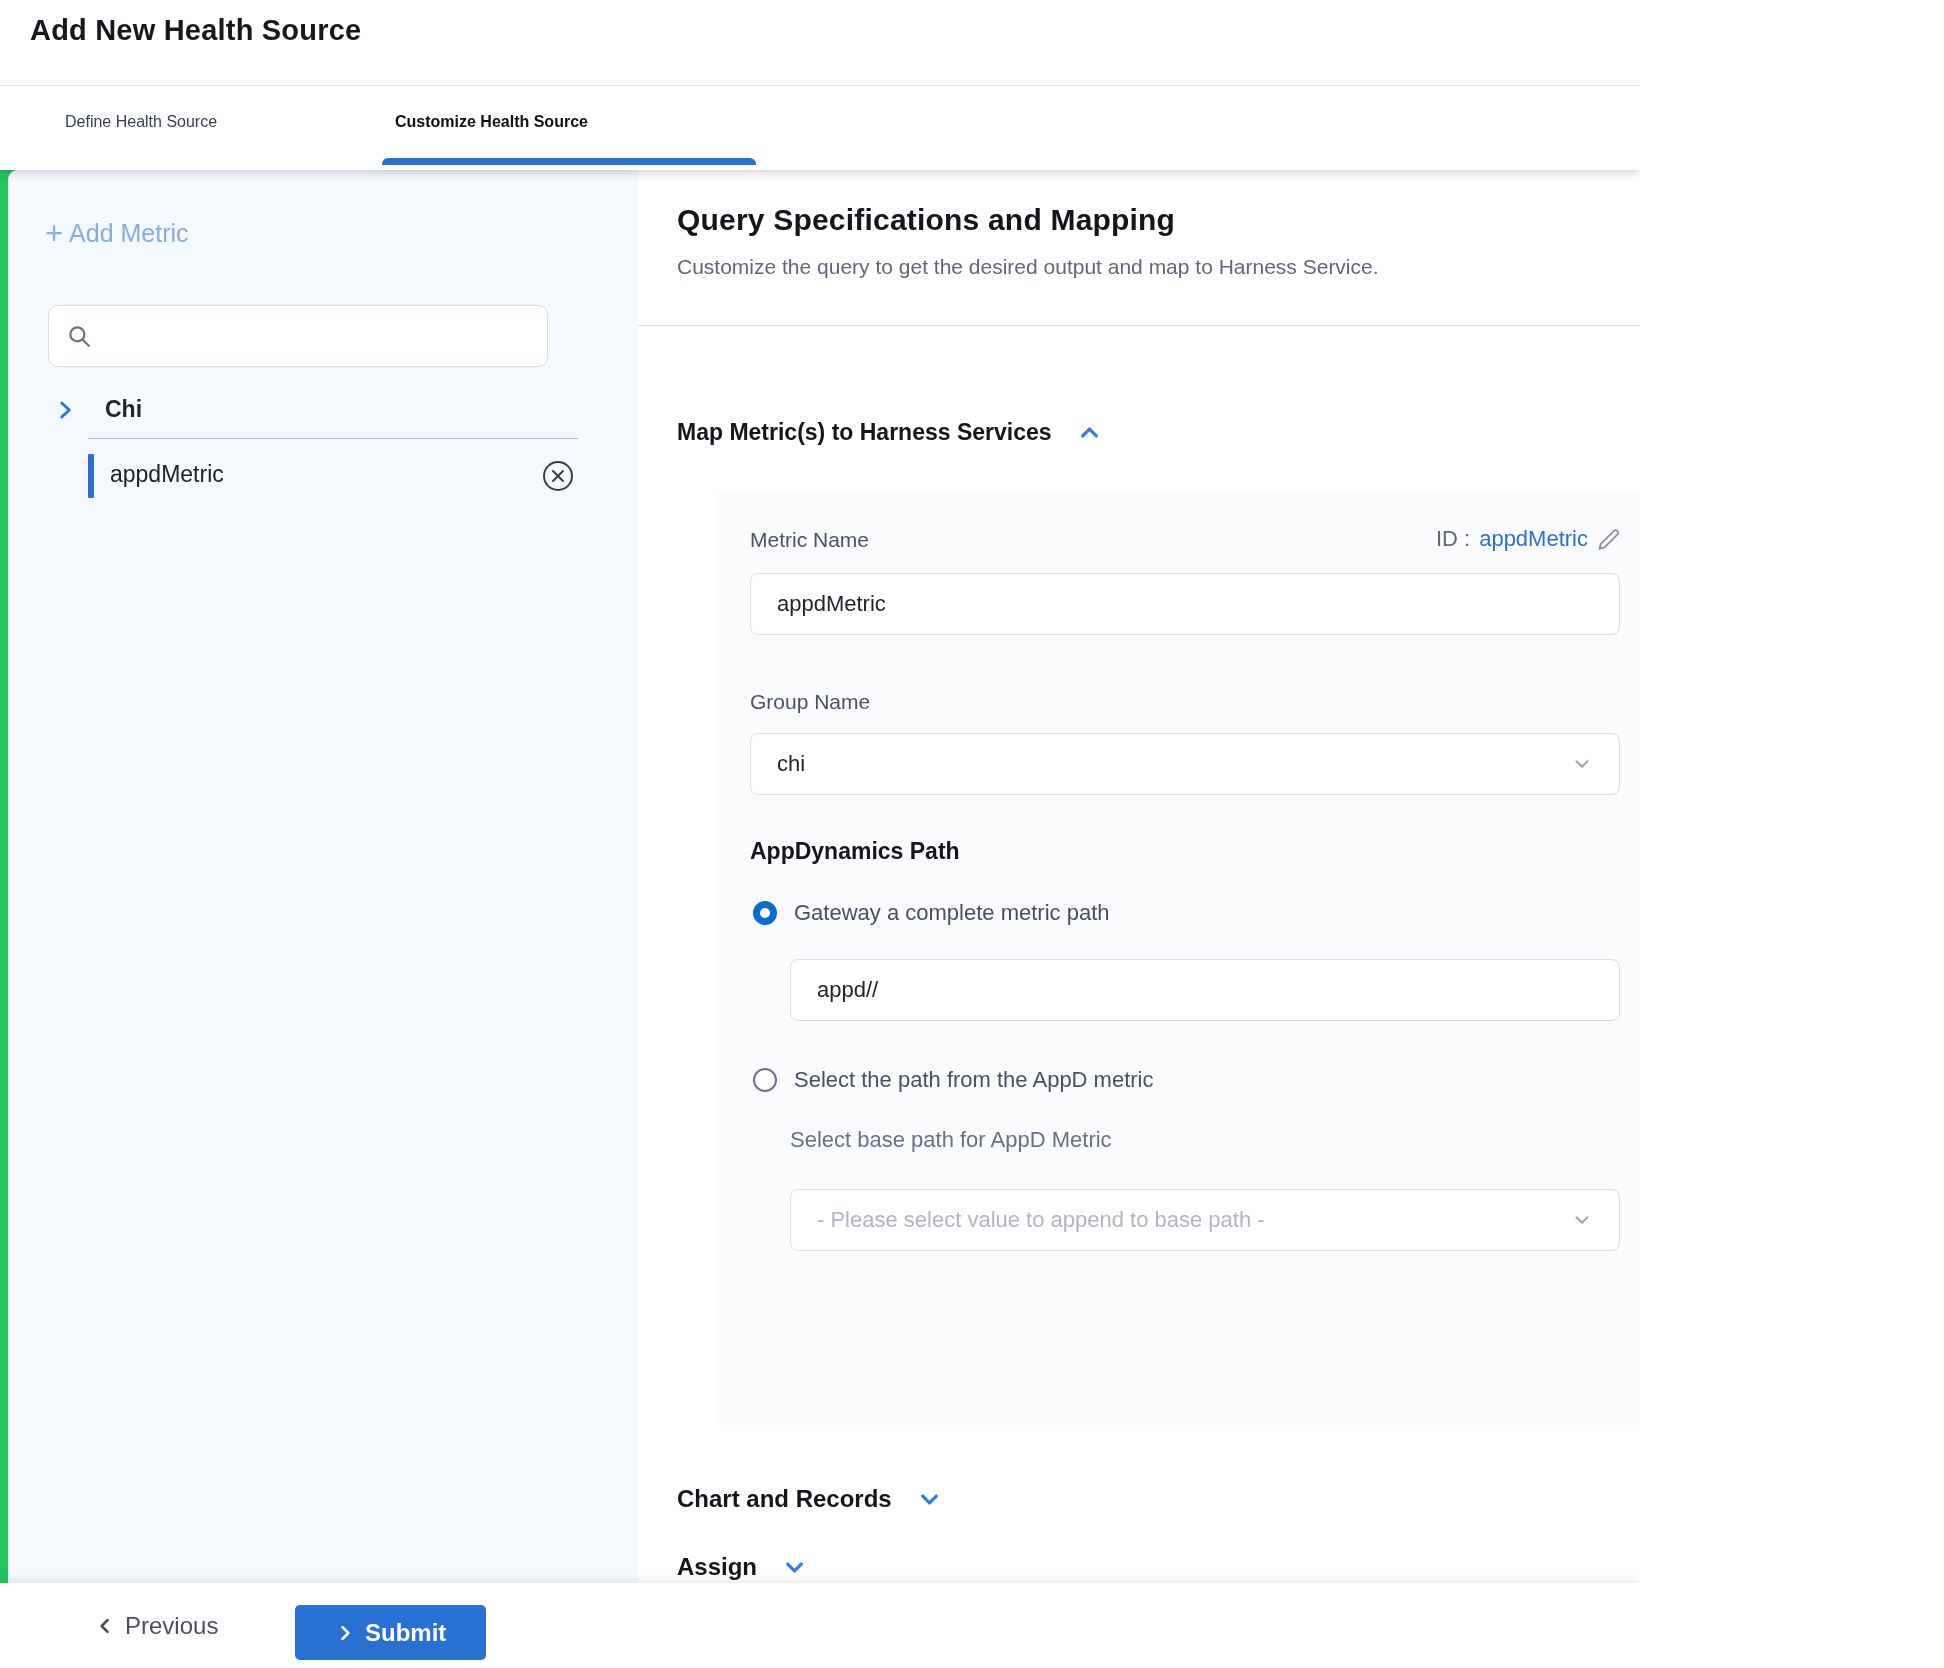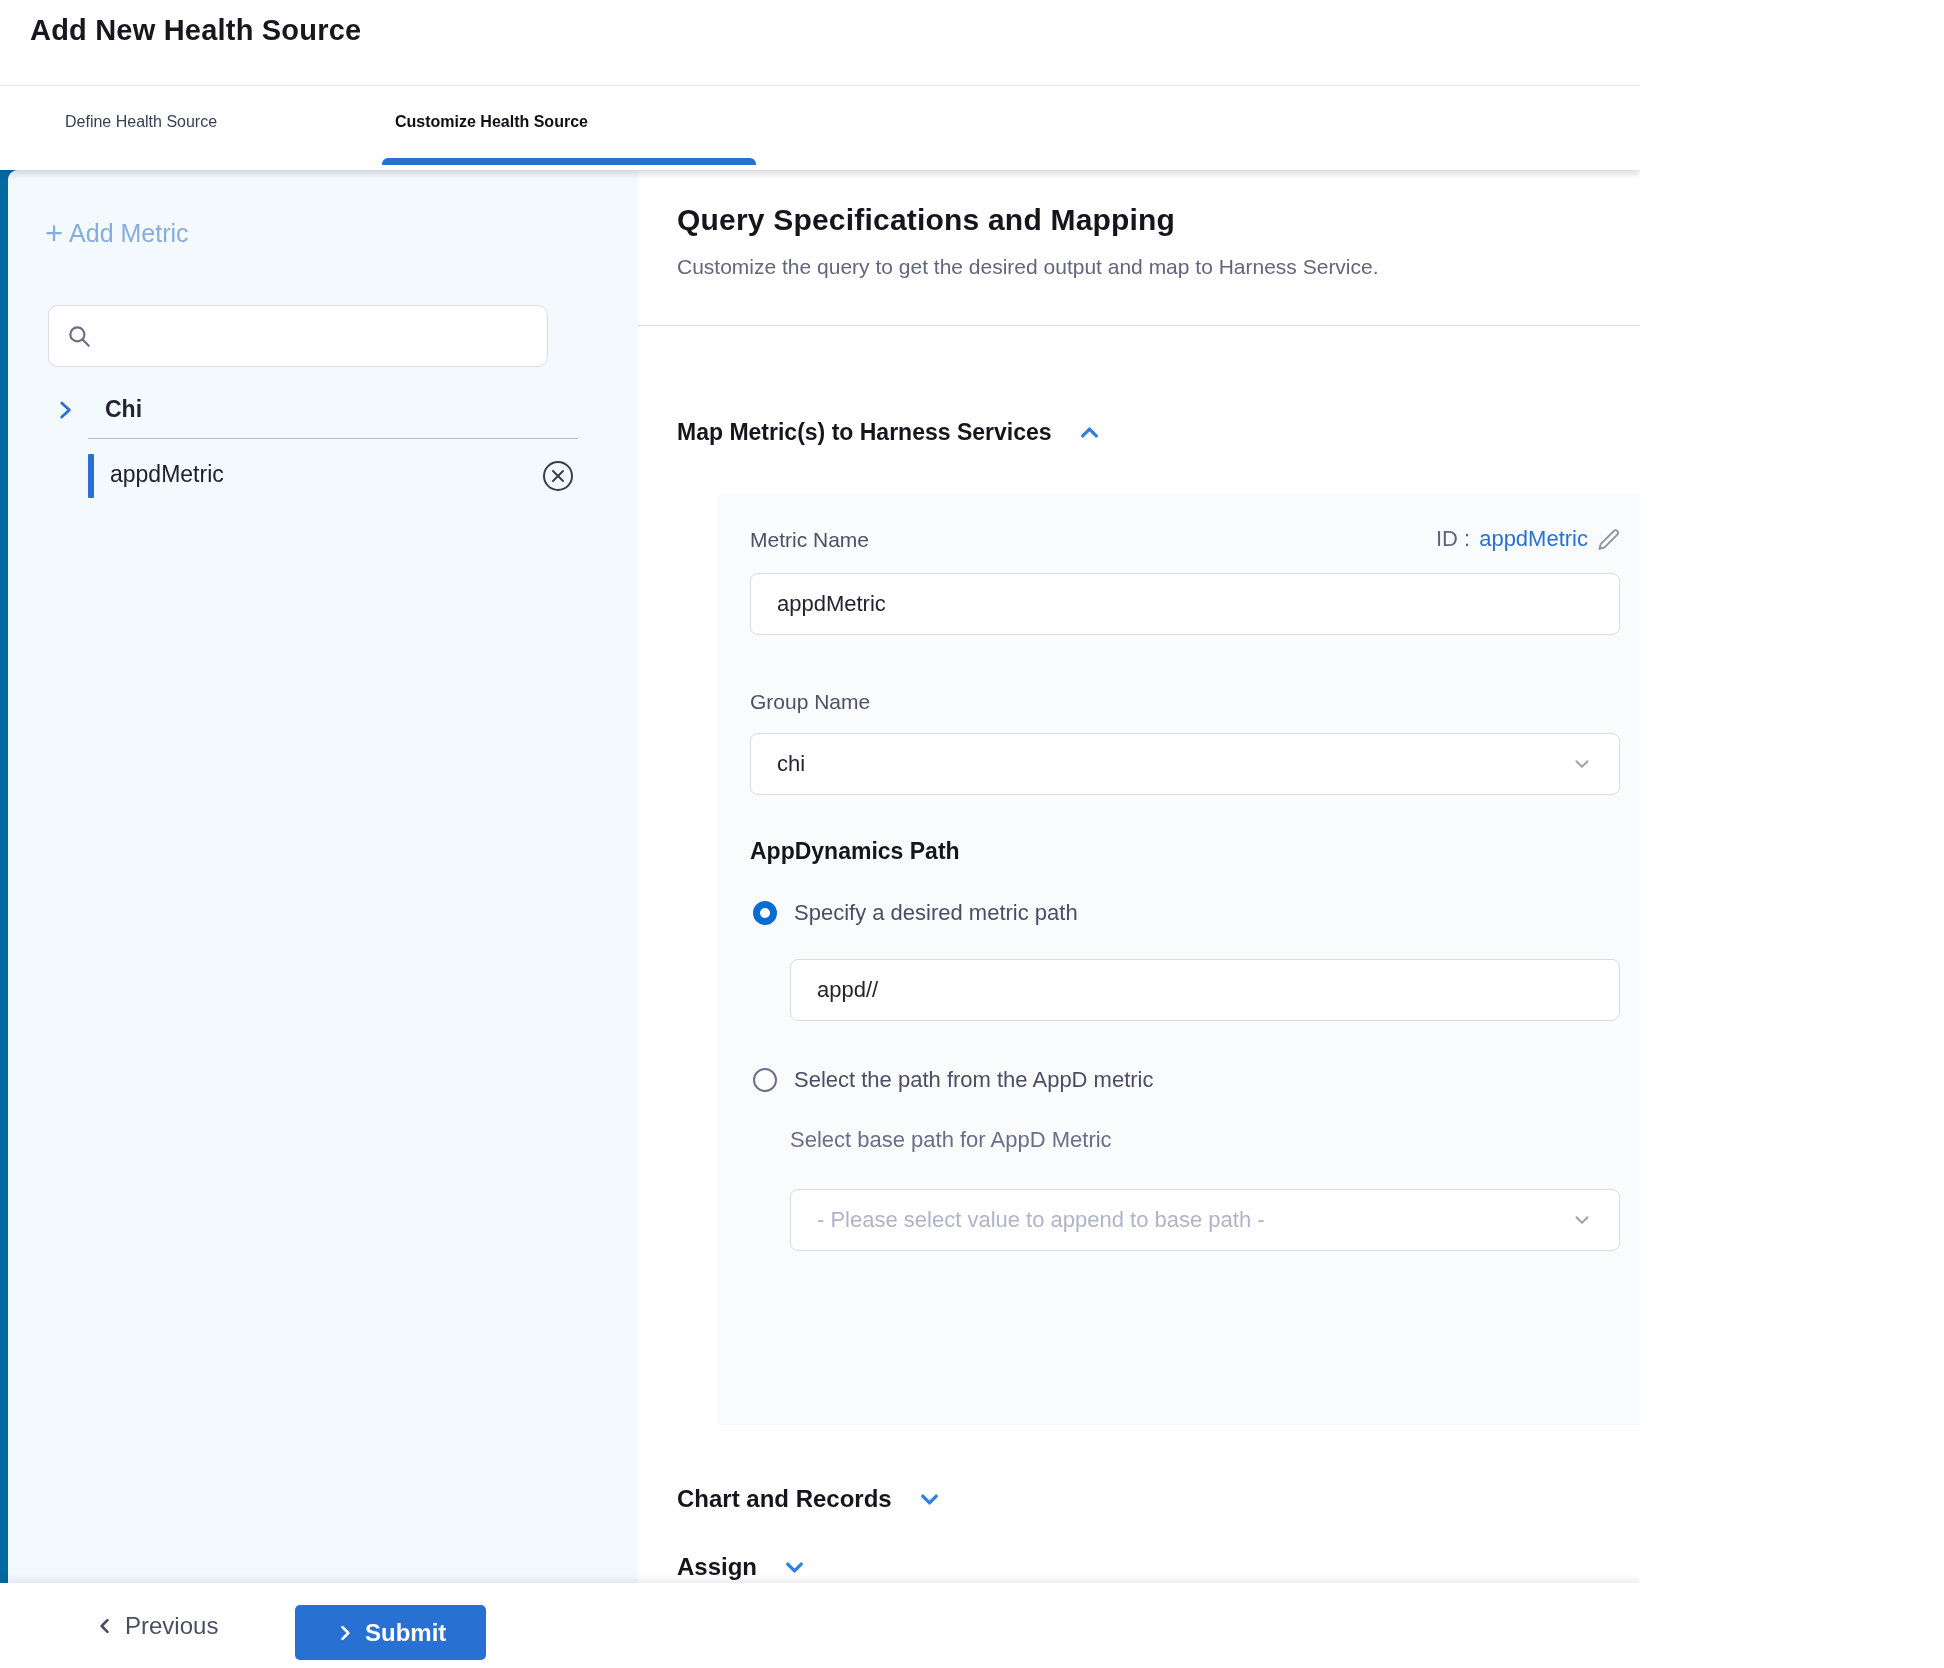--- a/index.html
+++ b/index.html
@@ -1,19 +1,19 @@
 <!DOCTYPE html>
 <html><head>
 <meta charset="utf-8">
 <style>
   * { margin:0; padding:0; box-sizing:border-box; }
   html,body { background:#fff; }
   .app {
     position:relative; width:1640px; height:1668px; overflow:hidden;
-    font-family:"Liberation Sans", sans-serif; background:#0369a1; color:#1b1c26;
+    font-family:"Liberation Sans", sans-serif; background:#22c55e; color:#1b1c26;
   }
   
   .topbar { position:absolute; top:0; left:0; right:0; height:85px; background:#fff; z-index:5; }
   .dialog-title { position:absolute; left:30px; top:14px; font-size:29px; font-weight:700; color:#17181f; letter-spacing:.2px; }
   .top-divider { position:absolute; top:85px; left:0; right:0; height:1px; background:#e7e8ef; z-index:5; }
   
   .tabbar { position:absolute; top:86px; left:0; right:0; height:84px; background:#fff; z-index:4;
             box-shadow:0 3px 8px rgba(40,41,61,.20); }
   .tab { position:absolute; top:0; height:72px; display:flex; align-items:center; font-size:16px; cursor:pointer; }
   .tab-define { left:65px; font-weight:500; color:#353e54; }
@@ -181,21 +181,21 @@
             <svg width="22" height="22" viewBox="0 0 24 24" fill="none" stroke="#9fa1b6" stroke-width="2.2" stroke-linecap="round" stroke-linejoin="round">
               <polyline points="6 9 12 15 18 9"></polyline>
             </svg>
           </span>
         </div>
 
         <h3 class="appd-path-title">AppDynamics Path</h3>
 
         <div class="radio-row radio-row-1">
           <span class="radio checked"></span>
-          <span class="radio-label">Specify a desired metric path</span>
+          <span class="radio-label">Gateway a complete metric path</span>
         </div>
         <input class="text-input metric-path-input" type="text" value="appd//" style="">
 
         <div class="radio-row radio-row-2">
           <span class="radio unchecked"></span>
           <span class="radio-label">Select the path from the AppD metric</span>
         </div>
 
         <span class="base-path-label">Select base path for AppD Metric</span>
         <div class="select base-path-select">

